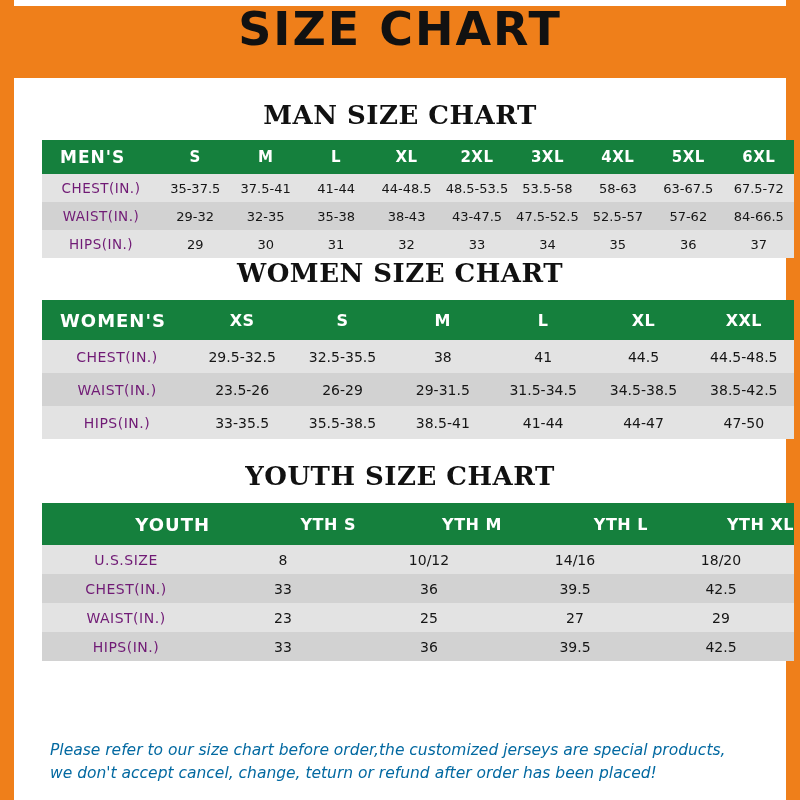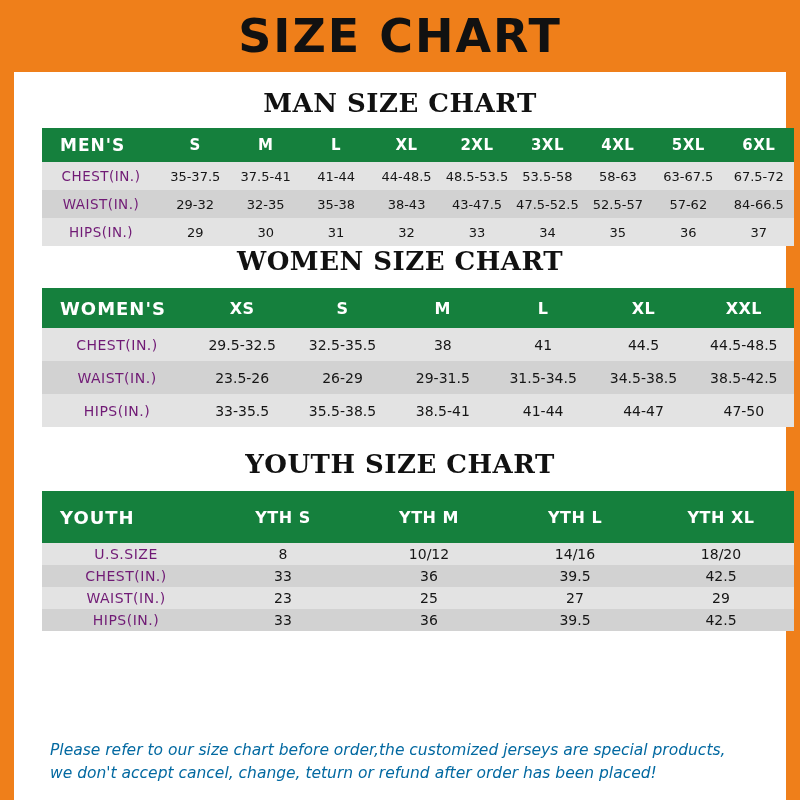--- a/index.html
+++ b/index.html
@@ -20,23 +20,23 @@
     background: #ffffff;
     box-sizing: border-box;
     border-left: 14px solid #ef7f1a;
     border-right: 14px solid #ef7f1a;
     display: flex;
     flex-direction: column;
   }
   .banner {
     background: #ef7f1a;
     height: 72px;
-    margin: 0 -14px;
+    margin: 6px -14px;
     display: flex;
-    align-items: center;
+    align-items: flex-start;
     justify-content: center;
   }
   .banner-title {
     font-family: "DejaVu Sans", sans-serif;
     font-weight: bold;
     font-size: 46px;
     letter-spacing: 2px;
     color: #111111;
     line-height: 1;
   }
@@ -95,22 +95,22 @@
     font-size: 13.5px;
     letter-spacing: 0.5px;
     color: #701a75;
   }
 
   
   .men .c0 { width: 118px; }
   
   .women .c0 { width: 150px; }
   
-  .youth .hdr td { height: 52px; font-size: 16px; }
-  .youth .row td { height: 22px; font-size: 14px; margin-top: 36px; }
+  .youth .hdr td { height: 42px; font-size: 16px; text-align: right; }
+  .youth .row td { height: 29px; font-size: 14px; margin-top: 36px; }
   .youth .c0 { width: 168px; }
   .youth .hdr td.rowlabel { font-size: 18px; }
 
   .women .hdr td { height: 40px; font-size: 16px; }
   .women .hdr td.rowlabel { font-size: 18px; }
   .women .row td { height: 33px; font-size: 14px; }
 
   .footer {
     margin-top: auto;
     padding: 14px 8px 16px 8px;

